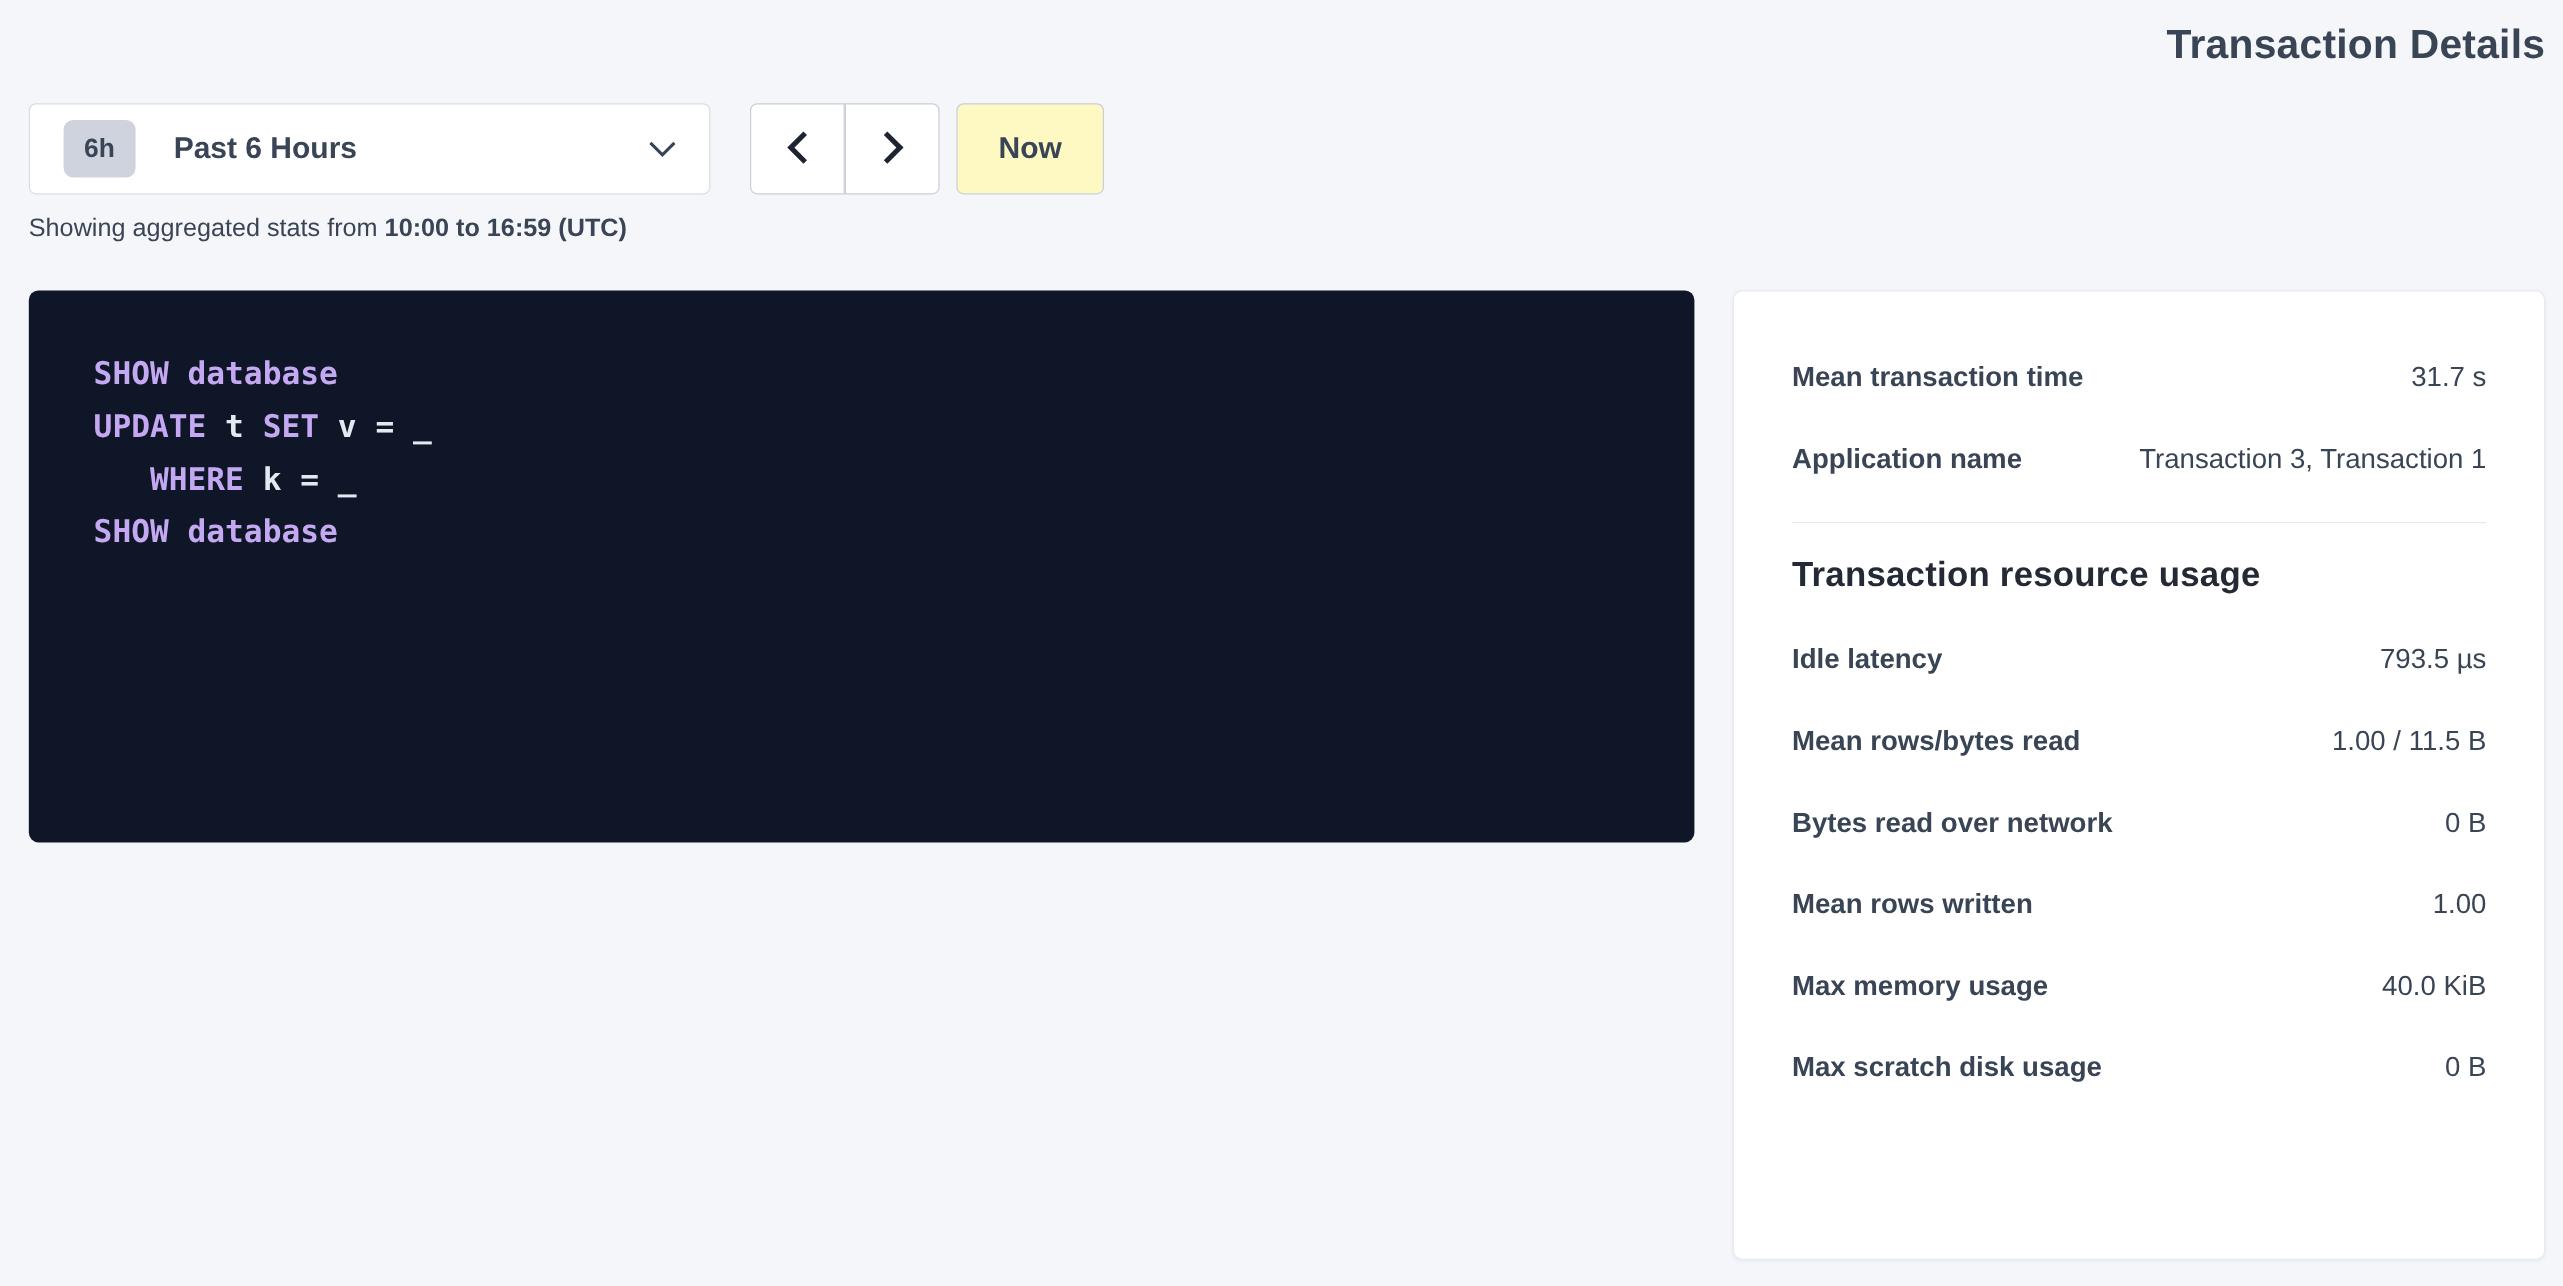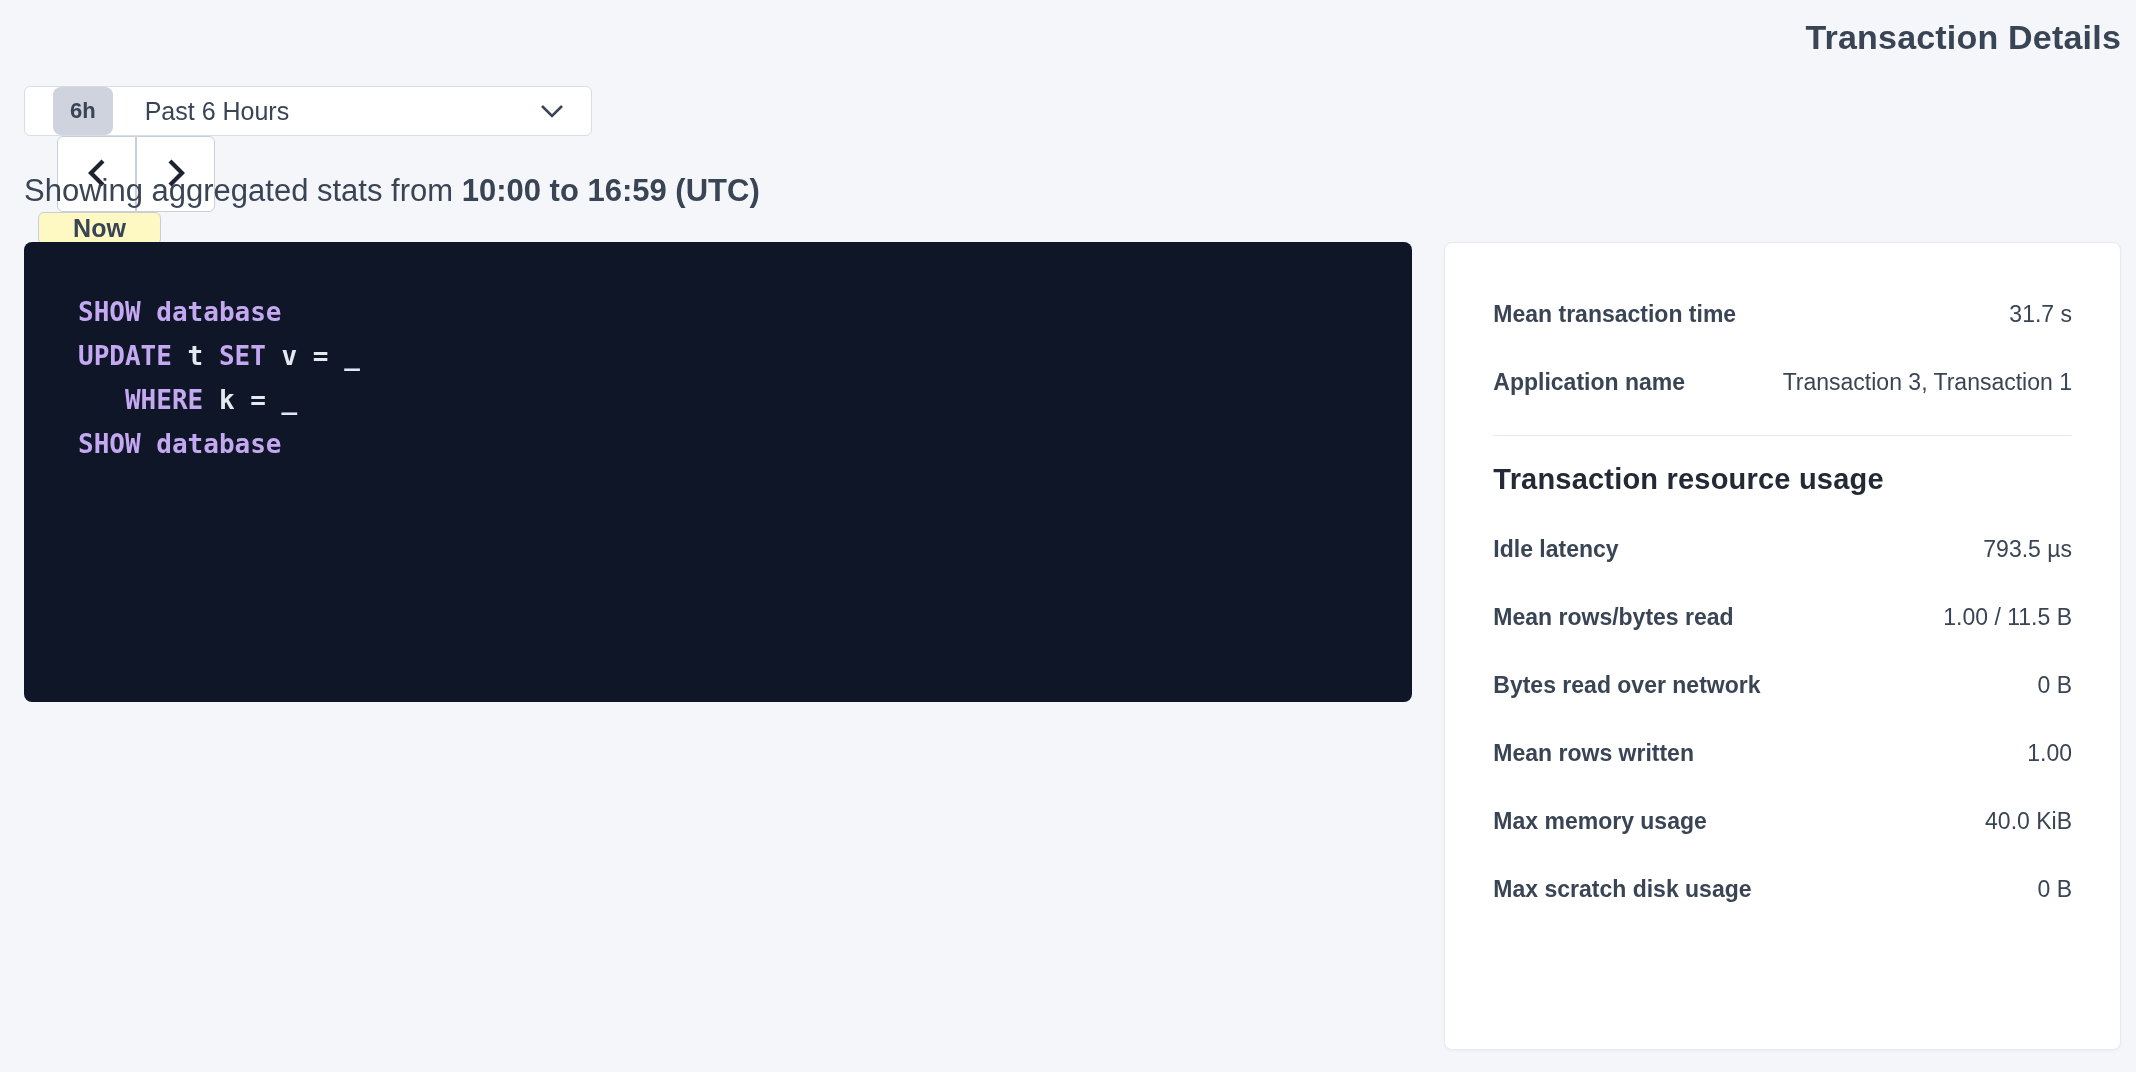--- a/index.html
+++ b/index.html
@@ -27,40 +27,40 @@
   .page { padding: 14px 15px 0 24px; }
 
   h1.page-title {
     margin: 0 0 26px 0;
     font-size: 34px; line-height: 46px;
     font-weight: 700; color: var(--text);
     letter-spacing: 0.2px;
     text-align: right;
   }
 
-  .toolbar { display: flex; align-items: stretch; height: 76px; margin-bottom: 14px; flex-direction: column; }
+  .toolbar { display: flex; align-items: stretch; height: 76px; margin-bottom: 14px; }
 
   .time-select {
     width: 568px; height: 76px;
     background: #ffffff;
     border: 1px solid var(--select-border);
     border-radius: 6px;
     display: flex; align-items: center;
     padding: 0 26px 0 28px;
     cursor: pointer;
   }
   .time-badge {
     background: var(--badge-bg);
     color: var(--text);
     font-size: 22px; font-weight: 700;
     border-radius: 8px;
     padding: 11px 17px;
     margin-right: 32px;
   }
-  .time-label { font-size: 25px; font-weight: 400; color: var(--text); flex: 1; }
+  .time-label { font-size: 25px; font-weight: 700; color: var(--text); flex: 1; }
   .chev-down { display: flex; align-items: center; }
 
   .nav-group { display: flex; margin-left: 33px; }
   .nav-btn {
     width: 79px; height: 76px;
     background: #ffffff;
     border: 1px solid var(--control-border);
     display: flex; align-items: center; justify-content: center;
     padding: 0; cursor: pointer;
   }
@@ -71,21 +71,21 @@
     margin-left: 14px;
     width: 123px; height: 76px;
     background: #fef9c3;
     border: 1px solid var(--control-border);
     border-radius: 6px;
     font-family: "Liberation Sans", sans-serif;
     font-size: 25px; font-weight: 700; color: var(--text);
     cursor: pointer;
   }
 
-  .summary { margin: 0 0 36px 0; font-size: 31px; line-height: 30px; color: var(--text); }
+  .summary { margin: 0 0 36px 0; font-size: 21px; line-height: 30px; color: var(--text); }
   .summary b { font-weight: 700; }
 
   .main { display: flex; align-items: flex-start; }
 
   .sql-box {
     width: 1389px; height: 460px;
     background: var(--code-bg);
     border-radius: 8px;
     padding: 48px 54px;
     overflow: hidden;

